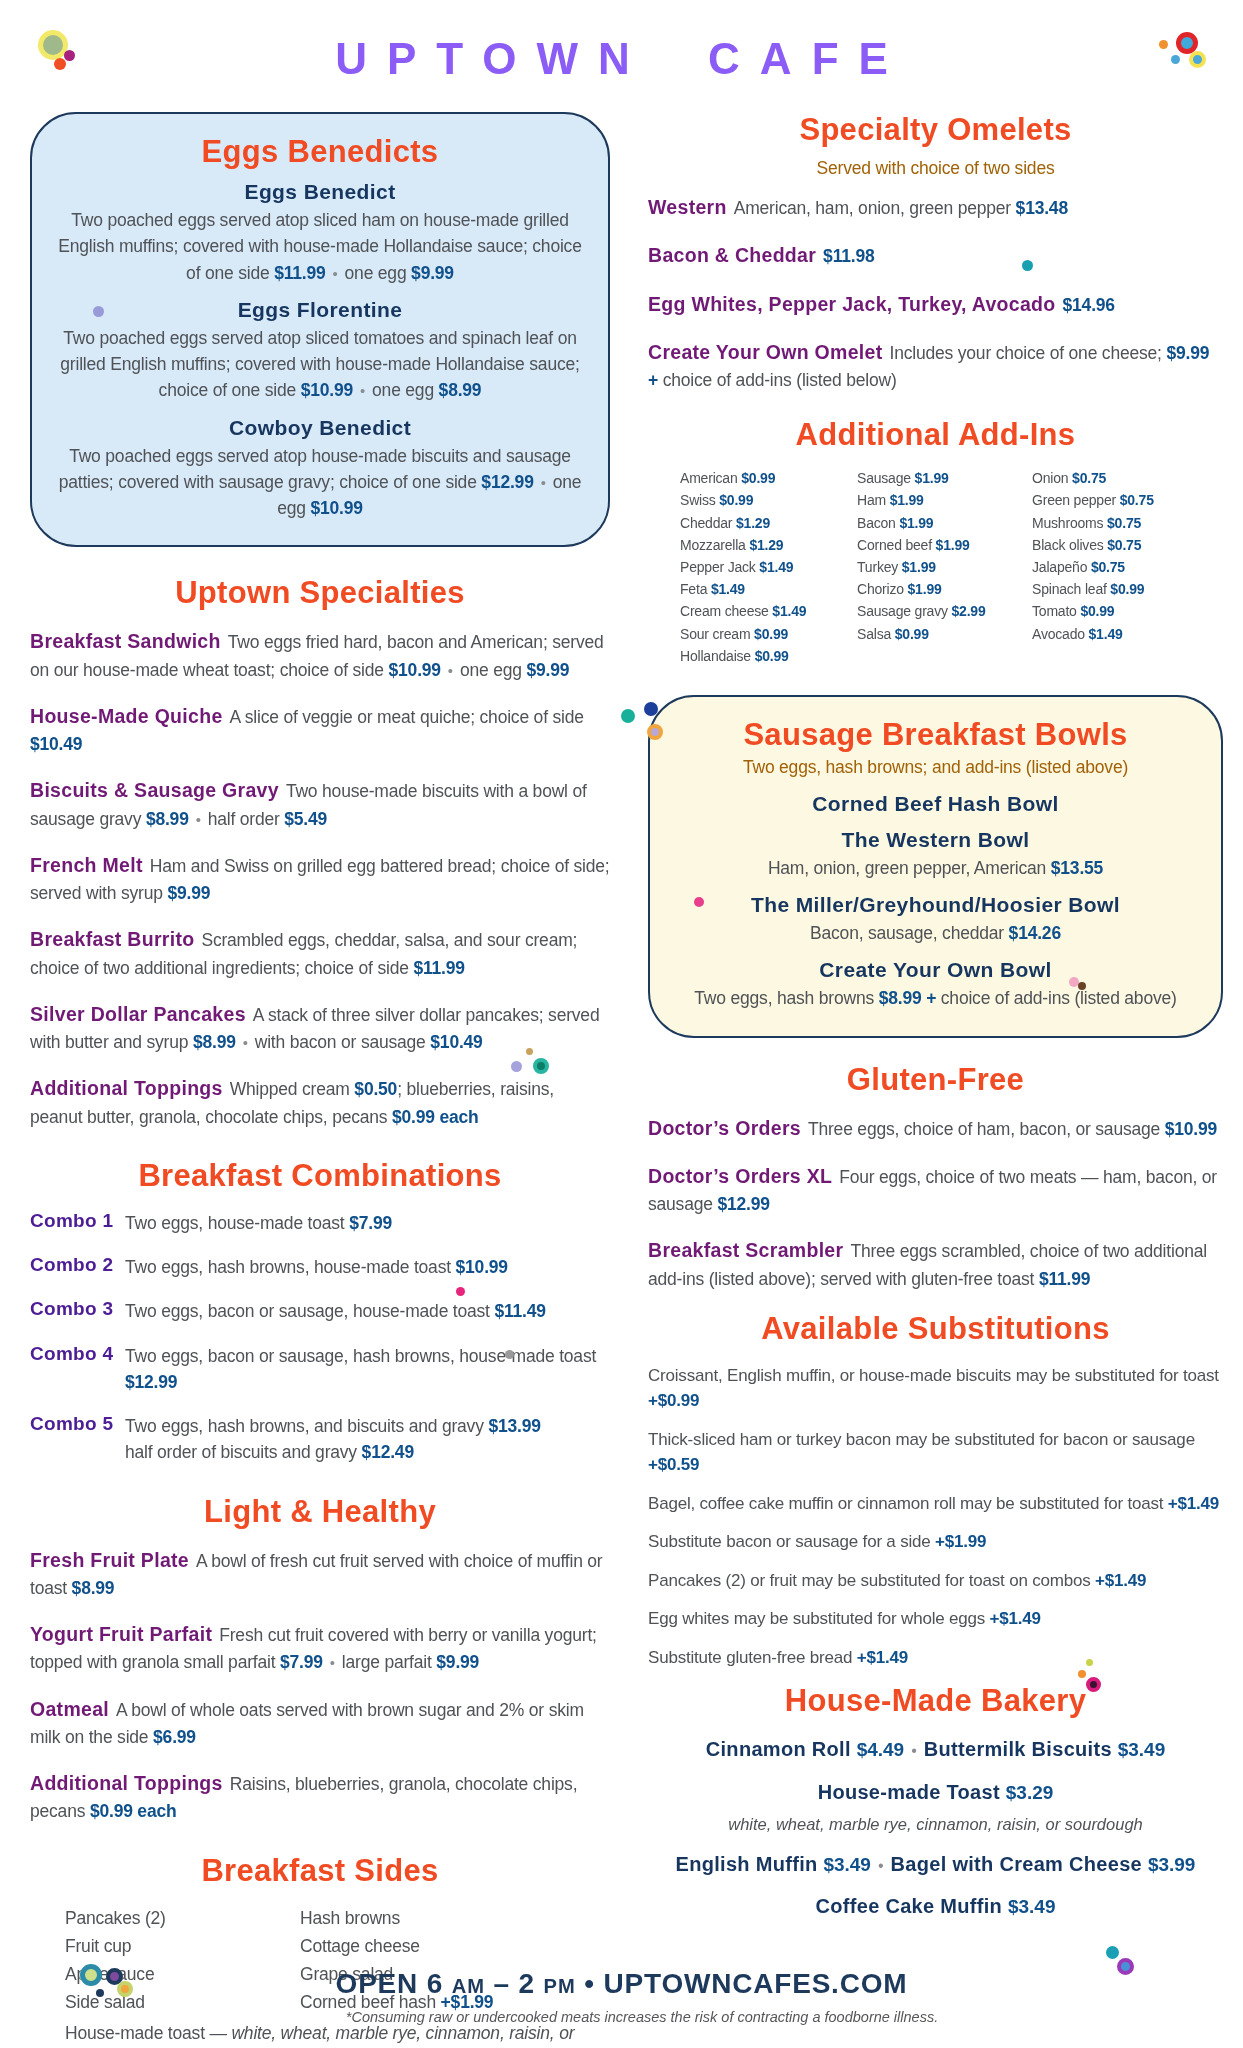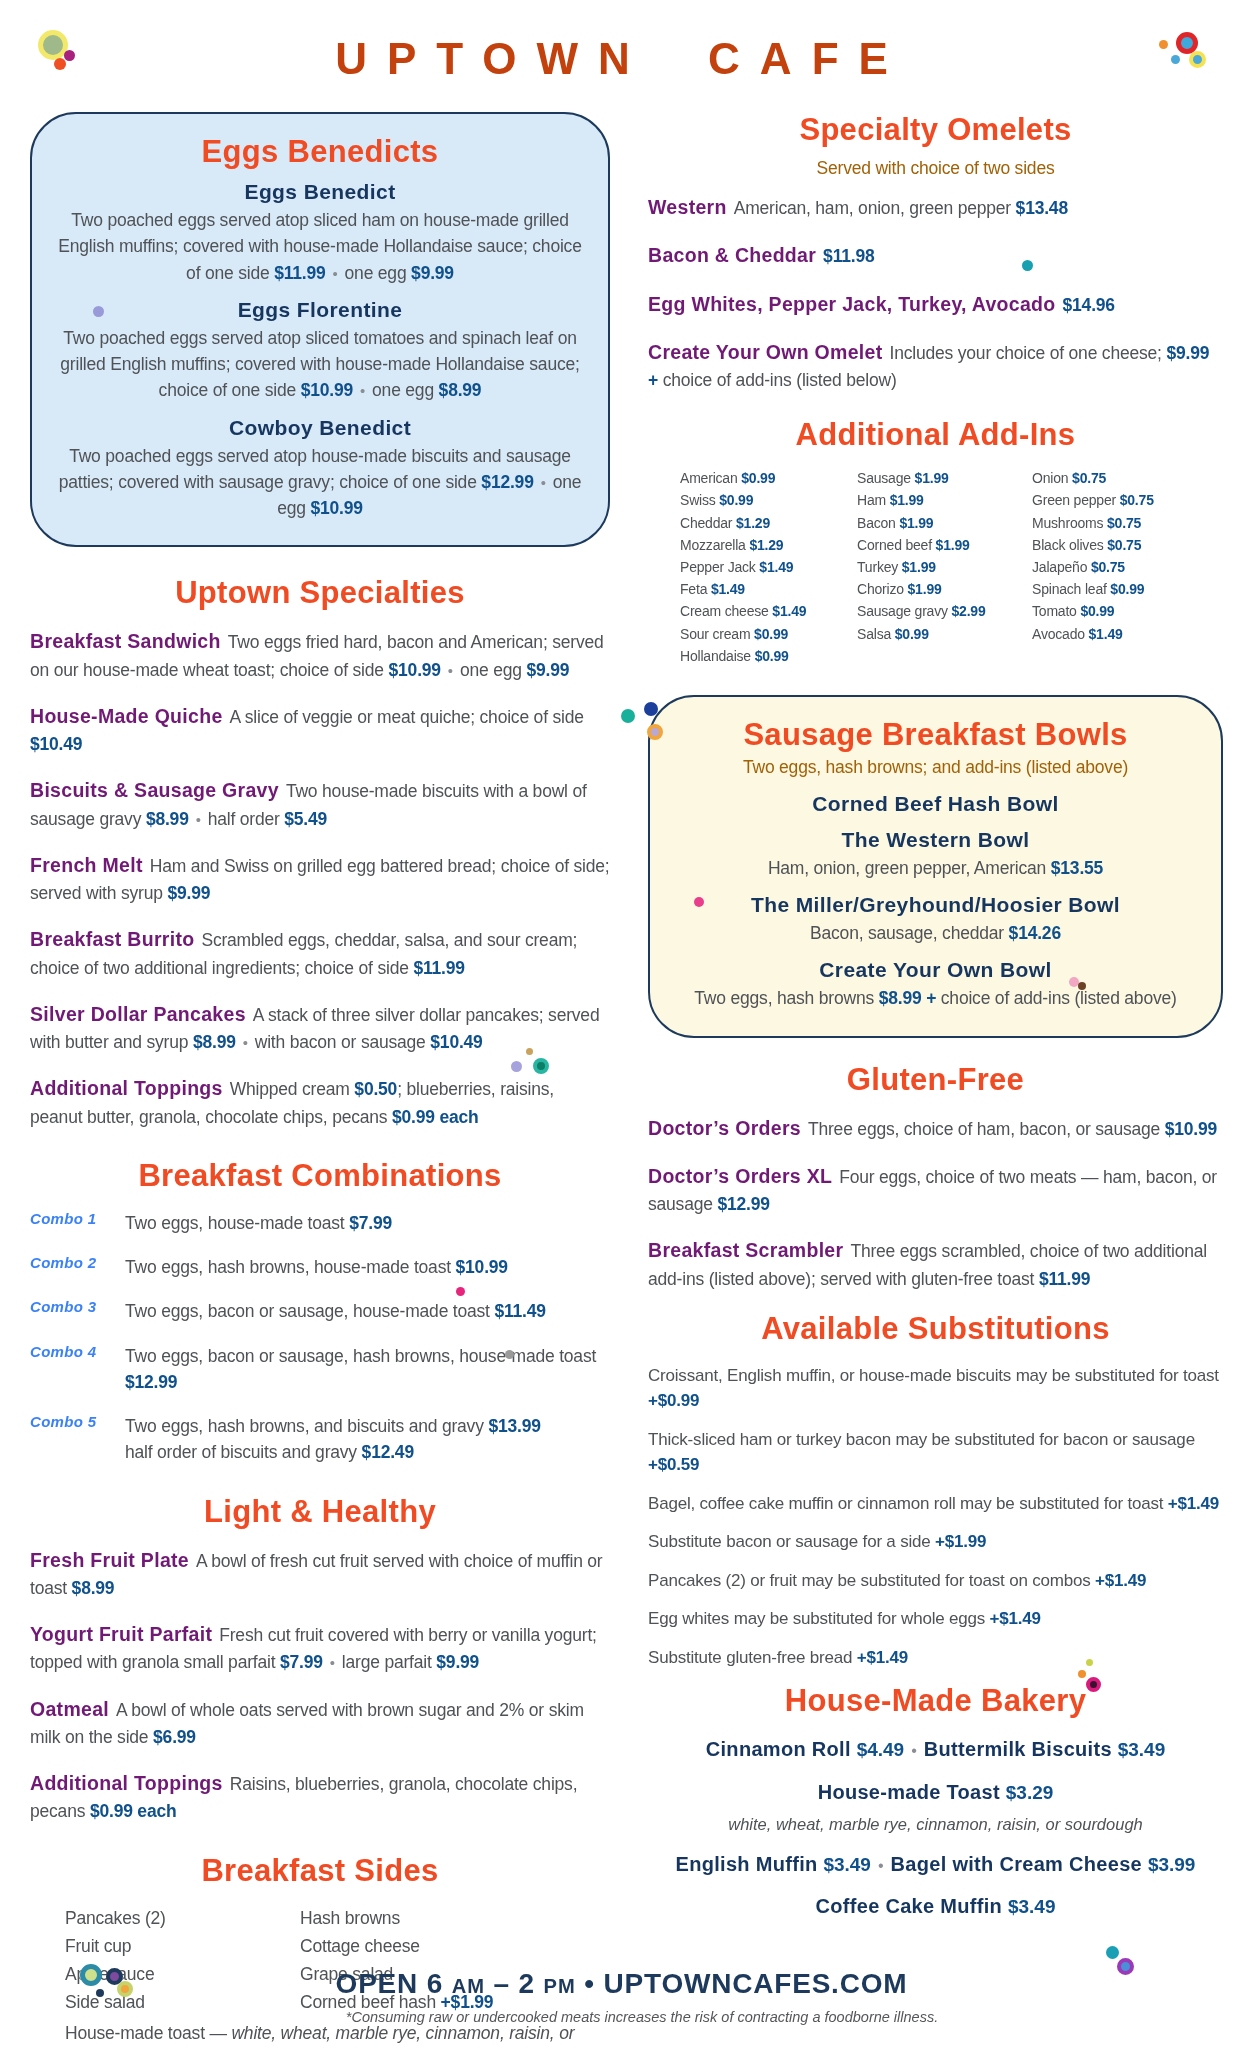--- a/index.html
+++ b/index.html
@@ -1,20 +1,20 @@
 <!DOCTYPE html>
 <html><head>
 <meta charset="utf-8">
 <style>
   html,body{margin:0;padding:0;background:#fff;}
   body{font-family:"Liberation Sans", sans-serif; color:#4f5256;}
   .page{position:relative;width:1243px;height:2048px;overflow:hidden;background:#fff;}
 
   .header-title{margin:0;padding-top:34px;text-align:center;font-size:44px;font-weight:bold;
-    color:#c2410c;letter-spacing:20px;word-spacing:26px;}
+    color:#8b5cf6;letter-spacing:20px;word-spacing:26px;}
 
   .cols{display:flex;padding:16px 20px 0 30px;gap:38px;align-items:flex-start;}
   .col-left{flex:0 0 580px;width:580px;}
   .col-right{flex:0 0 575px;width:575px;}
 
   section{margin-top:28px;}
   h2.sec-title{margin:0 0 16px;text-align:center;font-size:31px;font-weight:bold;
     color:#f04b23;letter-spacing:0.3px;}
 
   .boxed{border:2.5px solid #1d3a5c;border-radius:46px;padding:20px 26px 12px;}
@@ -32,21 +32,21 @@
 
   .seg-t{color:#4f5256;}
   .seg-p{color:#10518c;font-weight:bold;}
   .seg-n{color:#16365f;font-weight:bold;letter-spacing:0.3px;}
   .seg-i{font-style:italic;color:#4f5256;}
   .seg-sep{color:#8a8d91;padding:0 7px;font-size:0.85em;}
   .seg-b{}
   .seg-sc{font-size:0.72em;letter-spacing:1px;}
 
   .combo{display:flex;margin-bottom:18px;}
-  .combo-name{flex:0 0 95px;font-size:15px;font-weight:bold;color:#3b82f6;letter-spacing:0.3px;font-style:italic;}
+  .combo-name{flex:0 0 95px;font-size:19px;font-weight:bold;color:#4c1d95;letter-spacing:0.3px;}
   .combo-body{flex:1;}
 
   .sides-grid{padding-left:35px;margin-top:4px;}
   .srow{display:flex;margin-bottom:2px;}
   .scol1{width:235px;}
   .scol2{flex:1;}
   .sides-note{padding-left:35px;margin-top:4px;}
 
   #sec-omelets{margin-top:12px;}
   #sec-addins{margin-top:24px;}

